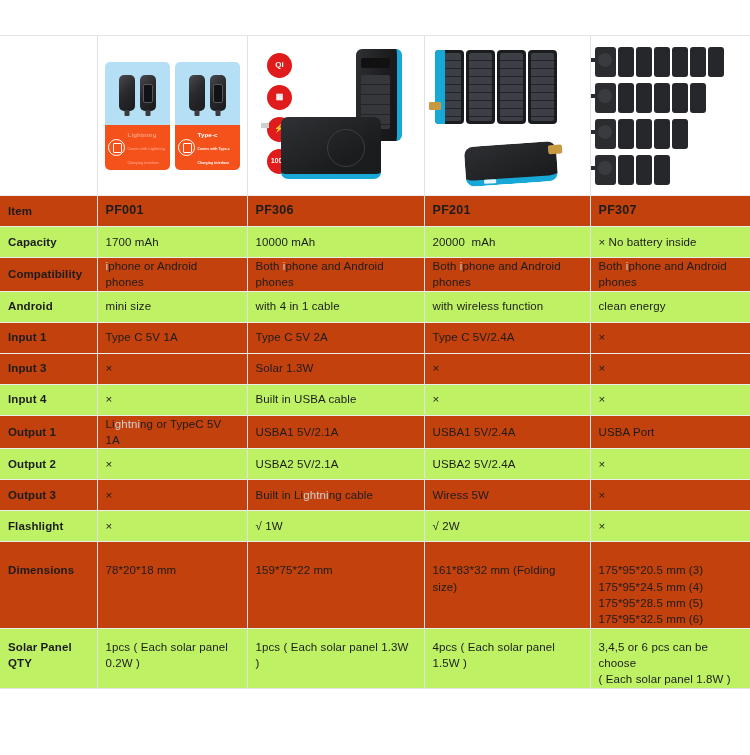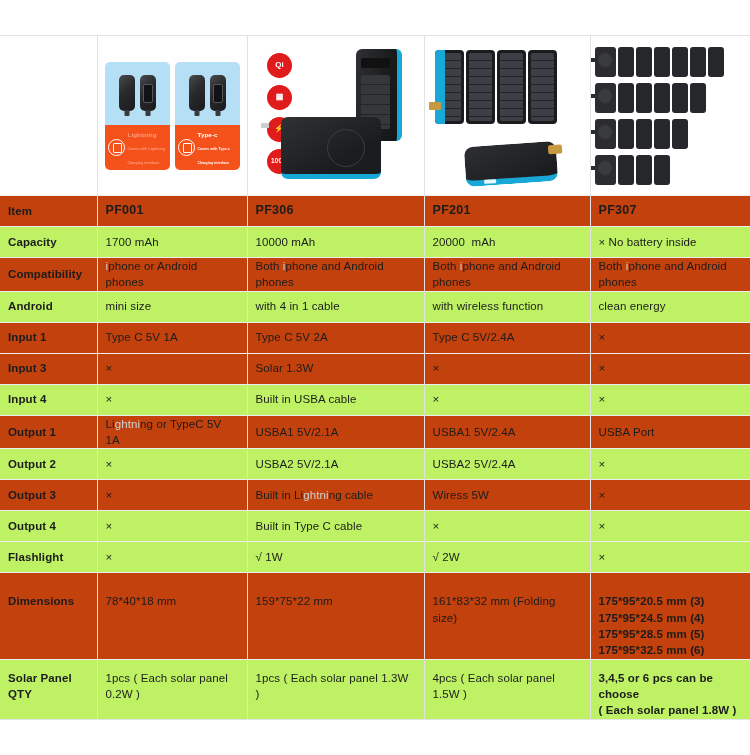--- a/index.html
+++ b/index.html
@@ -48,21 +48,21 @@
   tr.zebra td { background: #c2410c; }
   tr.plain td { background: #bef264; }
 
   td.col-label { font-weight: bold; color: #111; padding-left: 9px; }
   tr.row-head td { height: 31px; }
   tr.row-head td.val { font-weight: bold; font-size: 12.5px; letter-spacing: 0.3px; }
   tr.data td { height: 31px; }
   tr.row-dims td { height: 62px; vertical-align: top; padding-top: 20px; }
   tr.row-qty td { height: 57px; vertical-align: top; padding-top: 10px; }
 
-  .multiline { white-space: pre-line; line-height: 1.47; font-weight: bold; }
+  .multiline { white-space: pre-line; line-height: 1.47; }
   .faded { color: #cfcfcf; }
   .xmark { font-size: 11px; color: #333; }
 
   
   tr.row-images td { height: 160px; background: #fff; padding: 0; vertical-align: middle; }
   .imgwrap { width: 100%; height: 158px; display: flex; align-items: center; justify-content: center; }
 
   
   .pf001 { display: flex; gap: 5px; }
   .pf001 .card { width: 65px; height: 108px; border-radius: 5px; overflow: hidden; display: flex; flex-direction: column; }
@@ -329,40 +329,33 @@
       </tr>
 
       <tr class="data zebra">
         <td class="col-label">Output 3</td>
         <td class="xmark">×</td>
         <td>Built in Li<span class="faded">ghtni</span>ng cable</td>
         <td>Wiress 5W</td>
         <td class="xmark">×</td>
       </tr>
 
-      <tr class="data plain">
-        <td class="col-label">Output 4</td>
-        <td class="xmark">×</td>
-        <td>Built in Type C cable</td>
-        <td class="xmark">×</td>
-        <td class="xmark">×</td>
-      </tr>
 
 
       <tr class="data plain">
         <td class="col-label">Flashlight</td>
         <td class="xmark">×</td>
         <td>√ 1W</td>
         <td>√ 2W</td>
         <td class="xmark">×</td>
       </tr>
 
       <tr class="row-dims zebra">
         <td class="col-label">Dimensions</td>
-        <td>78*40*18 mm</td>
+        <td>78*20*18 mm</td>
         <td>159*75*22 mm</td>
         <td>161*83*32 mm (Folding size)</td>
         <td class="multiline">175*95*20.5 mm (3)
 175*95*24.5 mm (4)
 175*95*28.5 mm (5)
 175*95*32.5 mm (6)</td>
       </tr>
 
       <tr class="row-qty plain">
         <td class="col-label">Solar Panel QTY</td>

